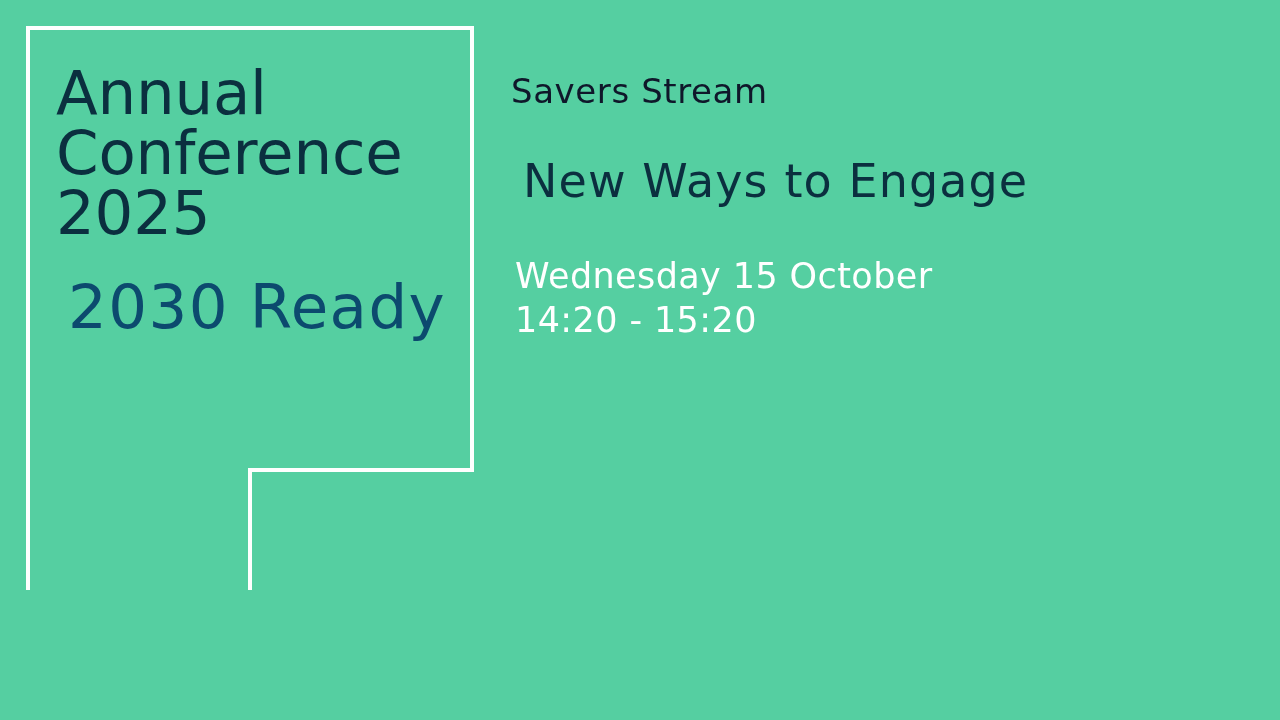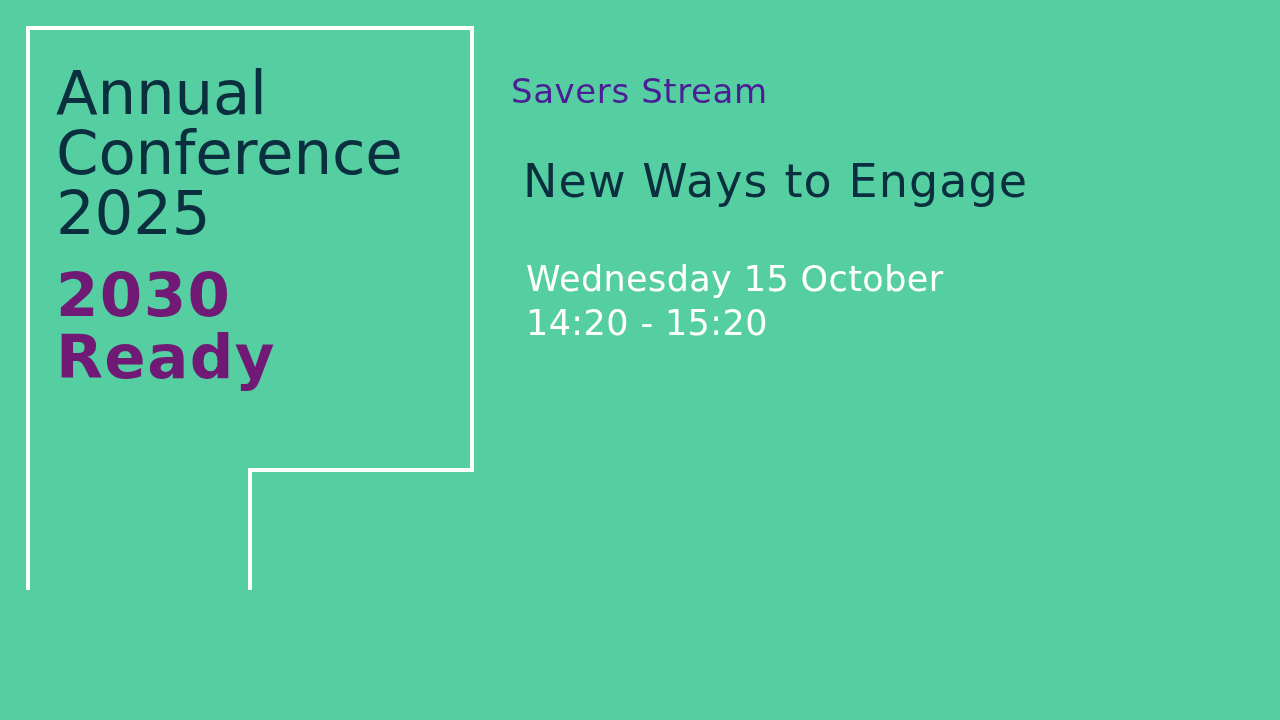--- a/index.html
+++ b/index.html
@@ -45,39 +45,39 @@
     color: #0b2f3f;
     font-size: 61px;
     line-height: 60px;
     font-weight: 400;
     letter-spacing: -0.2px;
     white-space: pre-line;
     margin: 0;
   }
 
   .conf-strapline {
-    color: #701a75;
+    color: #0c4a6e;
     font-size: 61px;
     line-height: 62px;
-    font-weight: 700;
+    font-weight: 400;
     letter-spacing: 1.4px;
-    margin: 0;
+    margin: 12px;
     padding-top: 21px;
   }
 
   
   .session-block {
     position: absolute;
     left: 511px;
     top: 70px;
     width: 700px;
   }
 
   .session-stream {
-    color: #4c1d95;
+    color: #0f172a;
     font-size: 34px;
     line-height: 42px;
     font-weight: 400;
     letter-spacing: 0.6px;
     margin: 0;
   }
 
   .session-title {
     color: #0b2f3f;
     font-size: 46px;
@@ -87,21 +87,21 @@
     margin: 12px;
     padding-top: 30px;
   }
 
   .session-when {
     color: #ffffff;
     font-size: 35px;
     line-height: 44px;
     font-weight: 400;
     letter-spacing: 0.4px;
-    margin: 15px;
+    margin: 4px;
     padding-top: 34px;
   }
 
   .session-when div { white-space: nowrap; }
 
   
   .logo {
     position: absolute;
     left: 1006px;
     top: 632px;

